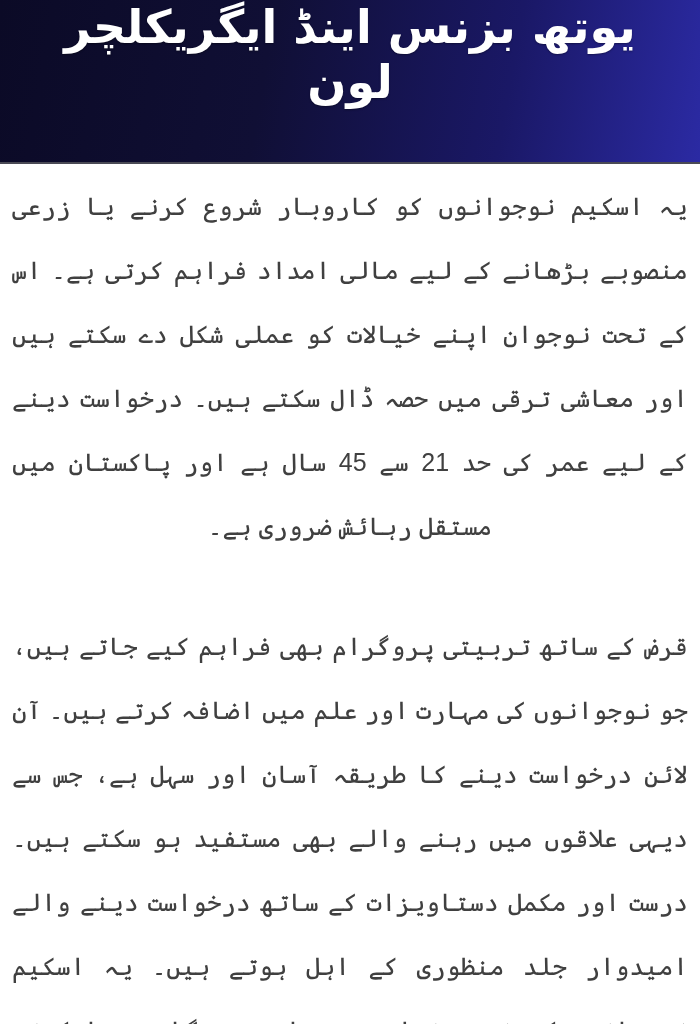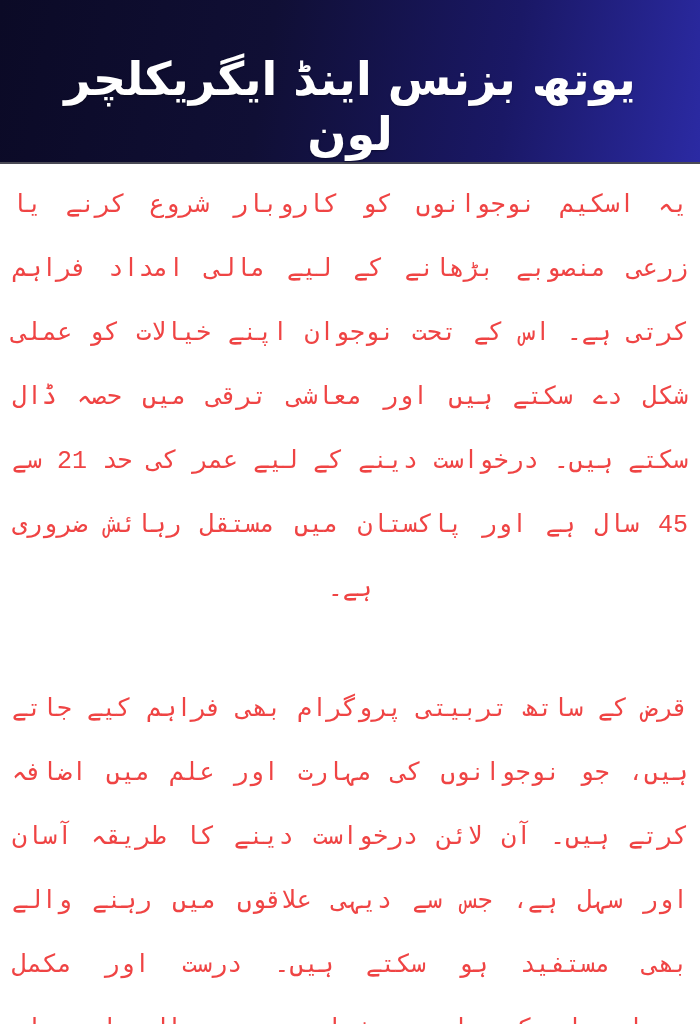--- a/index.html
+++ b/index.html
@@ -15,21 +15,21 @@
     height: 1024px;
     background: #ffffff;
     display: flex;
     flex-direction: column;
   }
   .header-banner {
     height: 164px;
     width: 100%;
     background: linear-gradient(100deg, #0b0a26 0%, #100f35 38%, #1a1866 72%, #2b2aa3 100%);
     display: flex;
-    align-items: flex-end;
+    align-items: flex-start;
     justify-content: center;
     border-bottom: 2px solid #4a4a55;
     flex: 0 0 auto;
   }
   .page-title {
     color: #ffffff;
     font-size: 46px;
     font-weight: bold;
     direction: rtl;
     text-align: center;
@@ -39,26 +39,26 @@
     text-shadow: 0 1px 2px rgba(0,0,0,0.35);
   }
   .article-body {
     flex: 1 1 auto;
     padding: 10px 12px 0 12px;
     background: #ffffff;
   }
   .article-body p {
     direction: rtl;
     unicode-bidi: embed;
-    color: #ef4444;
+    color: #404040;
     font-size: 25px;
     line-height: 64px;
     text-align: justify;
     text-align-last: center;
-    font-family: Liberation Mono, monospace;
+    font-family: Liberation Sans, sans-serif;
   }
   .article-body p + p {
     margin-top: 56px;
   }
 </style>
 </head>
 <body>
 
 <div class="page">
 

